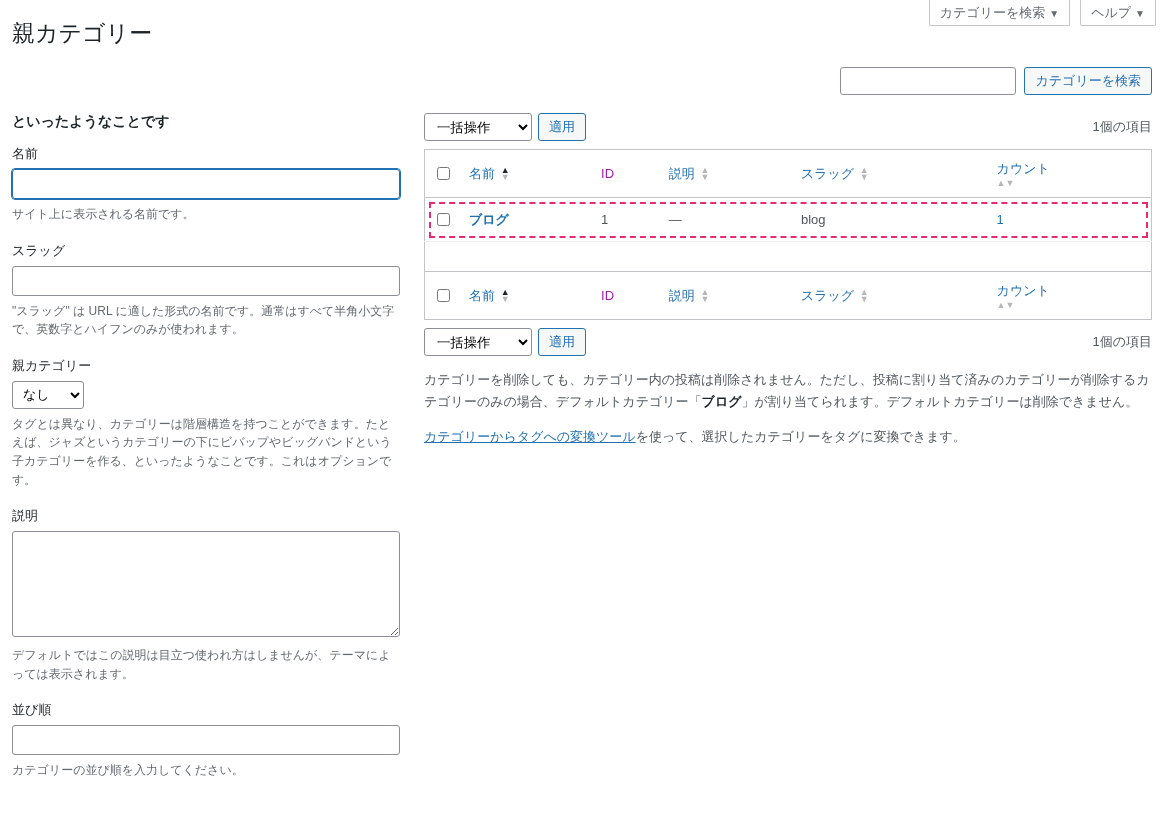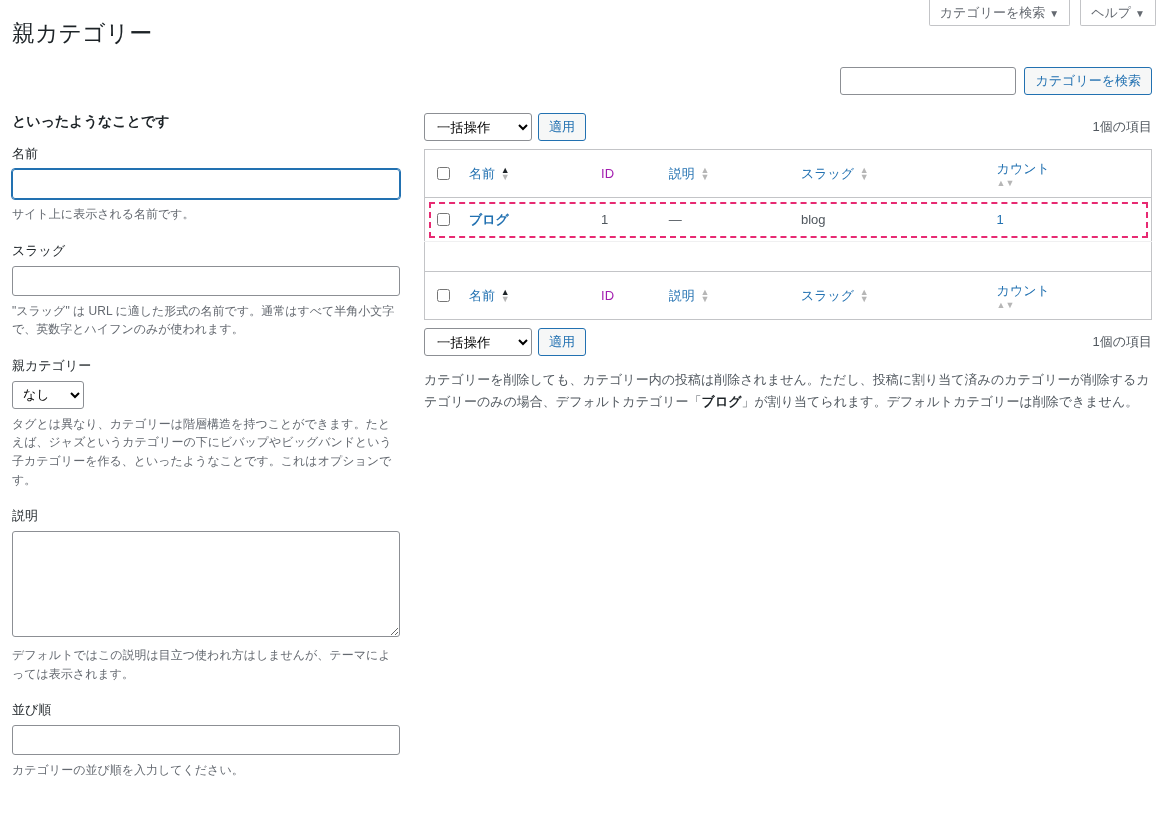--- a/index.html
+++ b/index.html
@@ -337,16 +337,19 @@
         </select>
         <button class="btn">適用</button>
       </div>
       <span class="item-count">1個の項目</span>
     </div>
 
     <div class="notes">
       <p>
         <span>カテゴリーを削除しても、カテゴリー内の投稿は削除されません。ただし、投稿に割り当て済みのカテゴリーが削除するカテゴリーのみの場合、デフォルトカテゴリー「</span><strong>ブログ</strong><span>」が割り当てられます。デフォルトカテゴリーは削除できません。</span>
       </p>
+      <p>
+        <a href="#">カテゴリーからタグへの変換ツール</a><span>を使って、選択したカテゴリーをタグに変換できます。</span>
+      </p>
     </div>
 
   </div>
 </div>
 
 </body></html>

